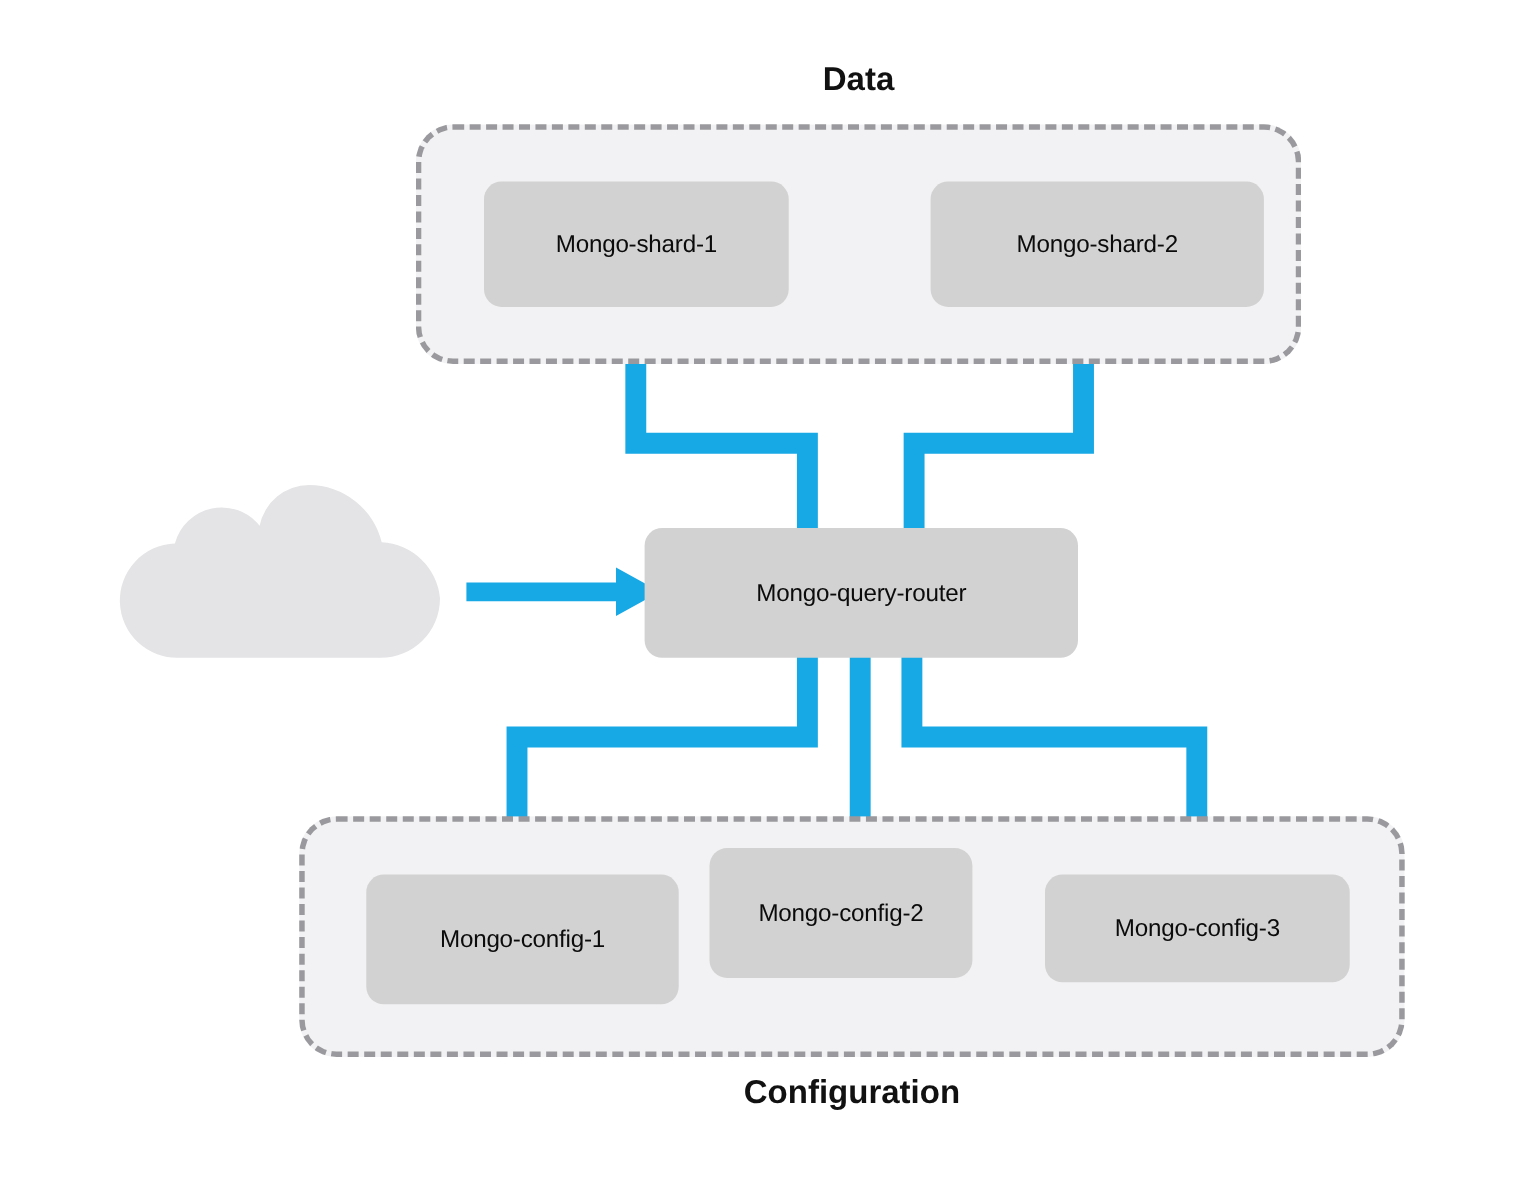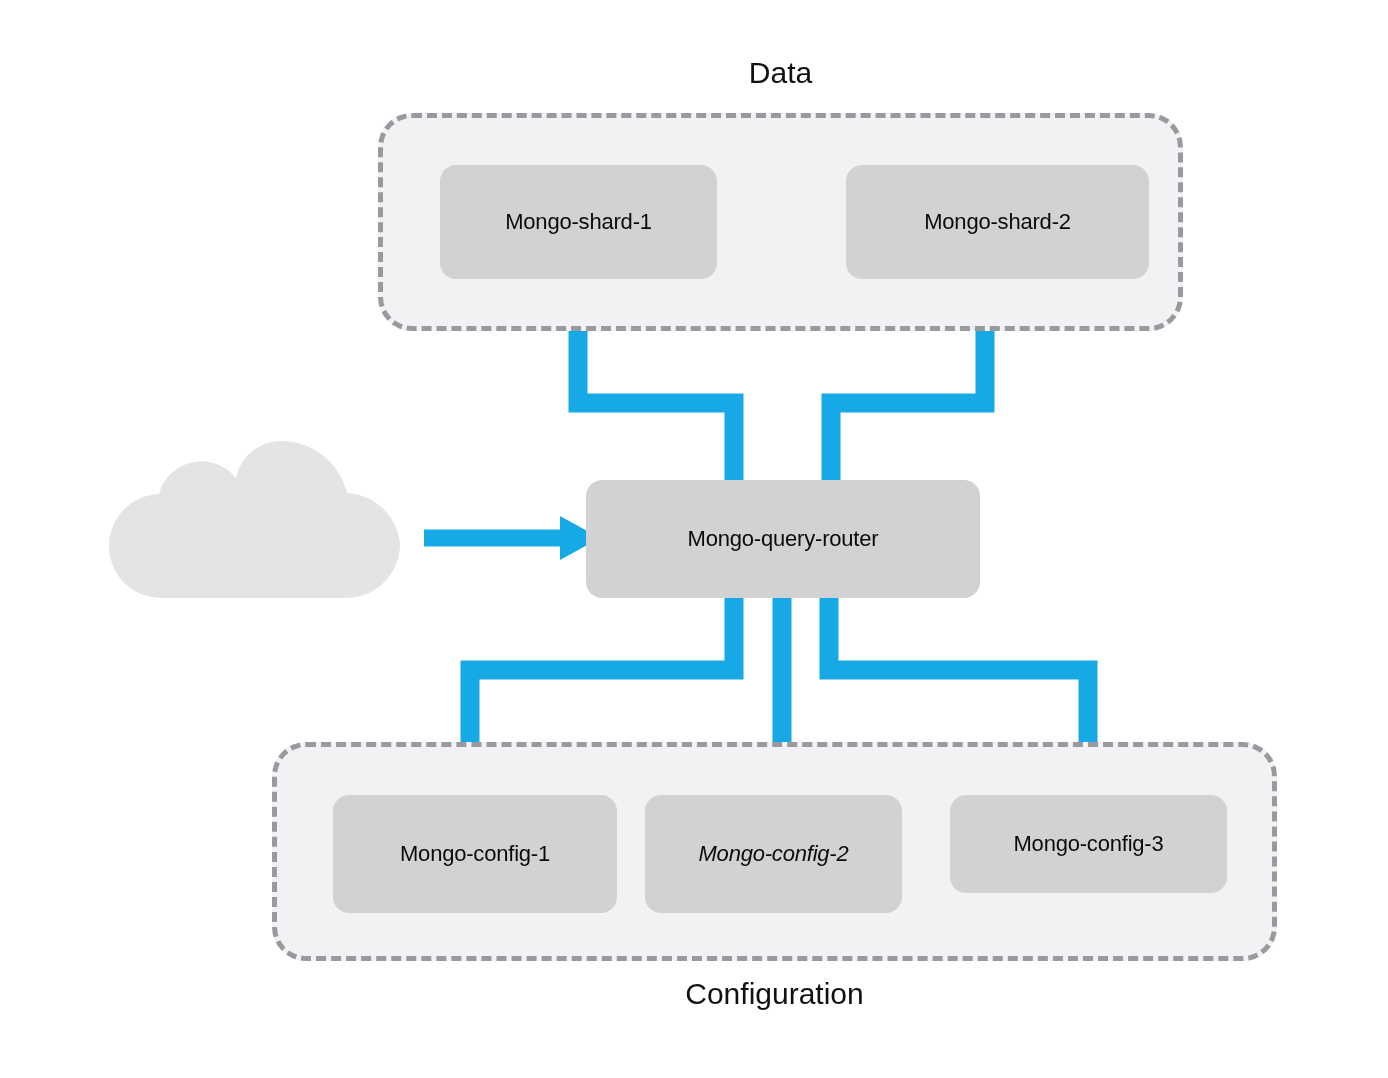--- a/index.html
+++ b/index.html
@@ -42,21 +42,21 @@
   #group-config {
     left: 272px;
     top: 742px;
     width: 1005px;
     height: 219px;
   }
   
   .group-caption {
     position: absolute;
     font-size: 30px;
-    font-weight: normal;
+    font-weight: bold;
     color: #111111;
     text-align: center;
     white-space: nowrap;
   }
   #caption-data {
     left: 378px;
     top: 56px;
     width: 805px;
   }
   #caption-config {
@@ -79,21 +79,21 @@
     font-size: 22px;
     font-weight: 400;
     color: #0b0b0b;
     white-space: nowrap;
     letter-spacing: -0.2px;
   }
   #node-shard-1 { left: 440px; top: 165px; width: 277px; height: 114px; }
   #node-shard-2 { left: 846px; top: 165px; width: 303px; height: 114px; }
   #node-router  { left: 586px; top: 480px; width: 394px; height: 118px; }
   #node-config-1 { left: 333px; top: 795px; width: 284px; height: 118px; }
-  #node-config-2 { left: 645px; top: 795px; width: 257px; height: 118px; font-style: italic; }
+  #node-config-2 { left: 645px; top: 771px; width: 239px; height: 118px; }
   #node-config-3 { left: 950px; top: 795px; width: 277px; height: 98px; }
   
   #cloud {
     position: absolute;
     left: 108px;
     top: 418px;
     width: 350px;
     height: 218px;
     z-index: 3;
   }

